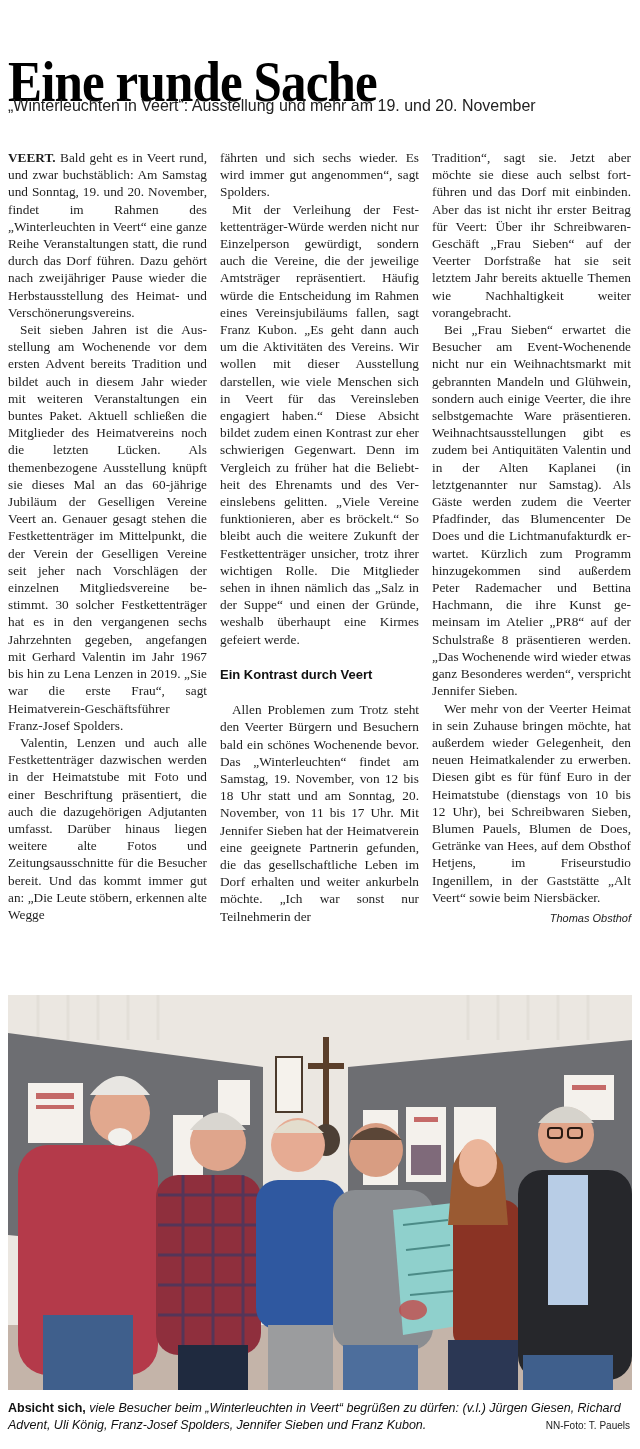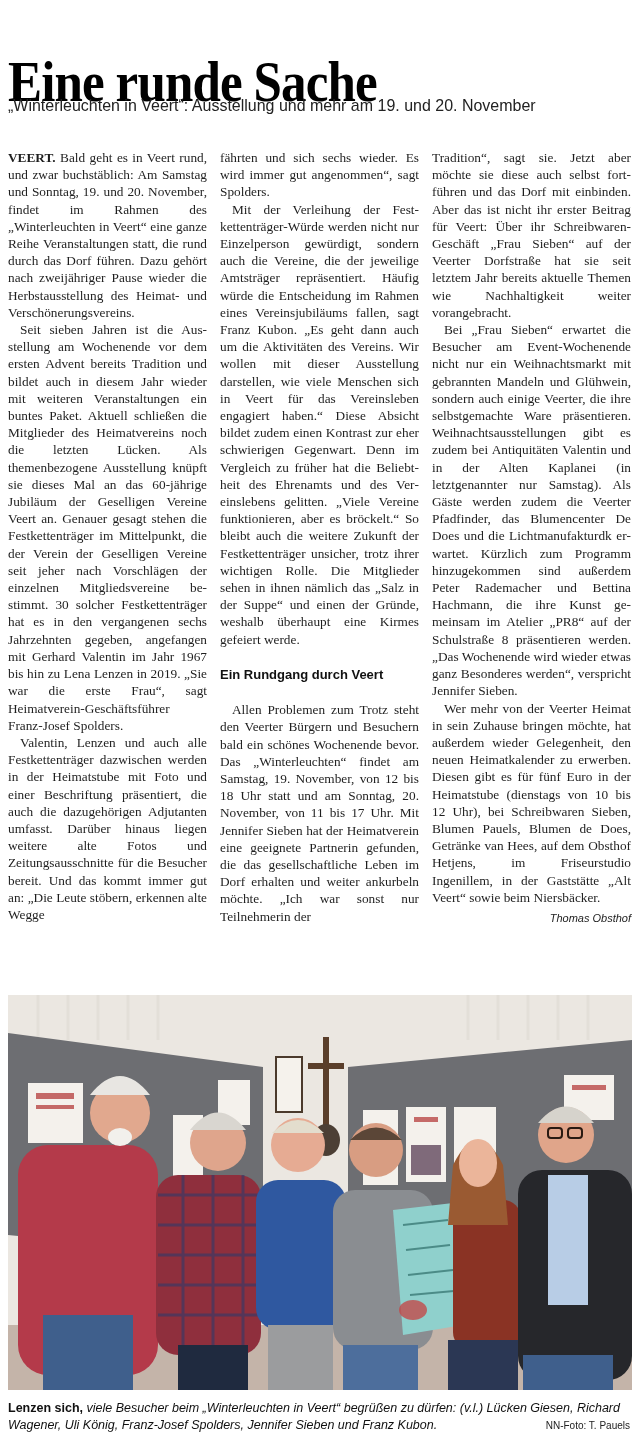--- a/index.html
+++ b/index.html
@@ -61,21 +61,21 @@
 
 <div class="columns">
   <div class="col col1">
     <p><span class="dateline">VEERT.</span> <span>Bald geht es in Veert rund, und zwar buchstäblich: Am Samstag und Sonntag, 19. und 20. November, findet im Rahmen des „Winterleuchten in Veert“ eine ganze Reihe Veran­staltungen statt, die rund durch das Dorf führen. Dazu gehört nach zweijähriger Pause wieder die Herbstausstellung des Hei­mat- und Verschönerungsver­eins.</span></p>
     <p class="indent">Seit sieben Jahren ist die Aus­stellung am Wochenende vor dem ersten Advent bereits Tradi­tion und bildet auch in diesem Jahr wieder mit weiteren Veran­staltungen ein buntes Paket. Ak­tuell schließen die Mitglieder des Heimatvereins noch die letzten Lücken. Als themenbezogene Ausstellung knüpft sie dieses Mal an das 60-jährige Jubiläum der Geselligen Vereine Veert an. Ge­nauer gesagt stehen die Festket­tenträger im Mittelpunkt, die der Verein der Geselligen Vereine seit jeher nach Vorschlägen der einzelnen Mitgliedsvereine be­stimmt. 30 solcher Festkettenträ­ger hat es in den vergangenen sechs Jahrzehnten gegeben, an­gefangen mit Gerhard Valentin im Jahr 1967 bis hin zu Lena Lenzen in 2019. „Sie war die ers­te Frau“, sagt Heimatverein-Ge­schäftsführer Franz-Josef Spol­ders.</p>
     <p class="indent">Valentin, Lenzen und auch alle Festkettenträger dazwischen werden in der Heimatstube mit Foto und einer Beschriftung prä­sentiert, die auch die dazugehö­rigen Adjutanten umfasst. Dar­über hinaus liegen weitere alte Fotos und Zeitungsausschnitte für die Besucher bereit. Und das kommt immer gut an: „Die Leu­te stöbern, erkennen alte Wegge­</p>
   </div>
   <div class="col col2">
     <p>fährten und sich sechs wieder. Es wird immer gut angenommen“, sagt Spolders.</p>
     <p class="indent">Mit der Verleihung der Fest­kettenträger-Würde werden nicht nur Einzelperson gewür­digt, sondern auch die Vereine, die der jeweilige Amtsträger re­präsentiert. Häufig würde die Entscheidung im Rahmen eines Vereinsjubiläums fallen, sagt Franz Kubon. „Es geht dann auch um die Aktivitäten des Ver­eins. Wir wollen mit dieser Aus­stellung darstellen, wie viele Menschen sich in Veert für das Vereinsleben engagiert haben.“ Diese Absicht bildet zudem ei­nen Kontrast zur eher schwieri­gen Gegenwart. Denn im Ver­gleich zu früher hat die Beliebt­heit des Ehrenamts und des Ver­einslebens gelitten. „Viele Verei­ne funktionieren, aber es brö­ckelt.“ So bleibt auch die weitere Zukunft der Festkettenträger un­sicher, trotz ihrer wichtigen Rol­le. Die Mitglieder sehen in ihnen nämlich das „Salz in der Suppe“ und einen der Gründe, weshalb überhaupt eine Kirmes gefeiert werde.</p>
-    <div class="subheading">Ein Rundgang durch Veert</div>
+    <div class="subheading">Ein Kontrast durch Veert</div>
     <p class="indent">Allen Problemen zum Trotz steht den Veerter Bürgern und Besuchern bald ein schönes Wo­chenende bevor. Das „Winter­leuchten“ findet am Samstag, 19. November, von 12 bis 18 Uhr statt und am Sonntag, 20. No­vember, von 11 bis 17 Uhr. Mit Jennifer Sieben hat der Heimat­verein eine geeignete Partnerin gefunden, die das gesellschaftli­che Leben im Dorf erhalten und weiter ankurbeln möchte. „Ich war sonst nur Teilnehmerin der</p>
   </div>
   <div class="col col3">
     <p>Tradition“, sagt sie. Jetzt aber möchte sie diese auch selbst fort­führen und das Dorf mit einbin­den. Aber das ist nicht ihr erster Beitrag für Veert: Über ihr Schreibwaren-Geschäft „Frau Sieben“ auf der Veerter Dorfstra­ße hat sie seit letztem Jahr bereits aktuelle Themen wie Nachhaltig­keit weiter vorangebracht.</p>
     <p class="indent">Bei „Frau Sieben“ erwartet die Besucher am Event-Wochenende nicht nur ein Weihnachtsmarkt mit gebrannten Mandeln und Glühwein, sondern auch einige Veerter, die ihre selbstgemachte Ware präsentieren. Weihnachts­ausstellungen gibt es zudem bei Antiquitäten Valentin und in der Alten Kaplanei (in letztgenann­ter nur Samstag). Als Gäste wer­den zudem die Veerter Pfadfin­der, das Blumencenter De Does und die Lichtmanufakturdk er­wartet. Kürzlich zum Programm hinzugekommen sind außerdem Peter Rademacher und Bettina Hachmann, die ihre Kunst ge­meinsam im Atelier „PR8“ auf der Schulstraße 8 präsentieren werden. „Das Wochenende wird wieder etwas ganz Besonderes werden“, verspricht Jennifer Sie­ben.</p>
     <p class="indent">Wer mehr von der Veerter Heimat in sein Zuhause bringen möchte, hat außerdem wieder Gelegenheit, den neuen Heimat­kalender zu erwerben. Diesen gibt es für fünf Euro in der Hei­matstube (dienstags von 10 bis 12 Uhr), bei Schreibwaren Sie­ben, Blumen Pauels, Blumen de Does, Getränke van Hees, auf dem Obsthof Hetjens, im Fri­seurstudio Ingenillem, in der Gaststätte „Alt Veert“ sowie beim Niersbäcker.</p>
     <div class="author">Thomas Obsthof</div>
   </div>
 </div>
 
@@ -189,15 +189,15 @@
       <path d="M530,128 Q558,95 586,128" fill="#d6d3cc"></path>
       <g fill="none" stroke="#2a1a12" stroke-width="2">
         <rect x="540" y="133" width="14" height="10" rx="3"></rect>
           <rect x="560" y="133" width="14" height="10" rx="3"></rect>
       </g>
     </g>
   </svg>
 </div>
 
 <div class="caption">
-  <span class="lead">Lenzen sich,</span><span class="body"> viele Besucher beim „Winterleuchten in Veert“ begrüßen zu dürfen: (v.l.) Lücken Giesen, Ri­chard Wagener, Uli König, Franz-Josef Spolders, Jennifer Sieben und Franz Kubon.</span>
+  <span class="lead">Absicht sich,</span><span class="body"> viele Besucher beim „Winterleuchten in Veert“ begrüßen zu dürfen: (v.l.) Jürgen Giesen, Ri­chard Advent, Uli König, Franz-Josef Spolders, Jennifer Sieben und Franz Kubon.</span>
   <span class="credit">NN-Foto: T. Pauels</span>
 </div>
 
 </body></html>

